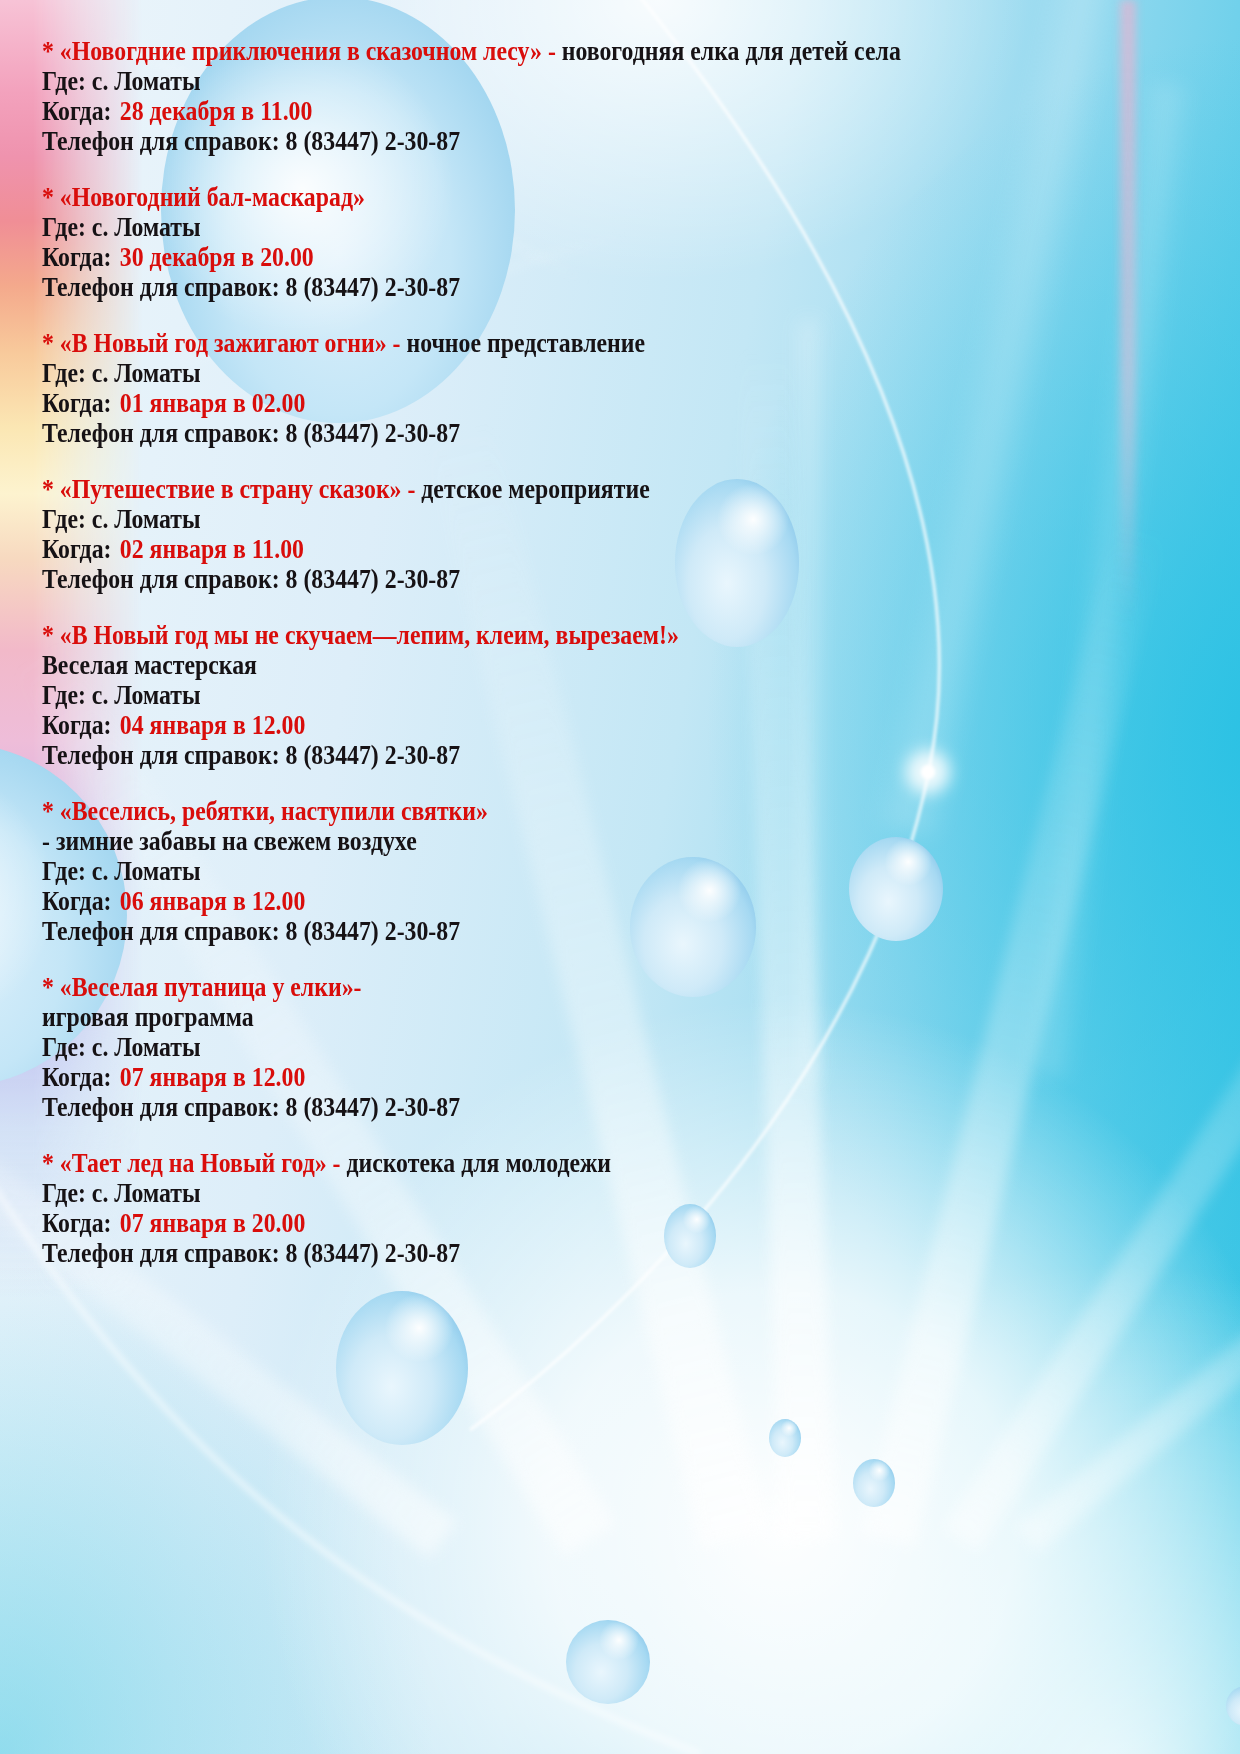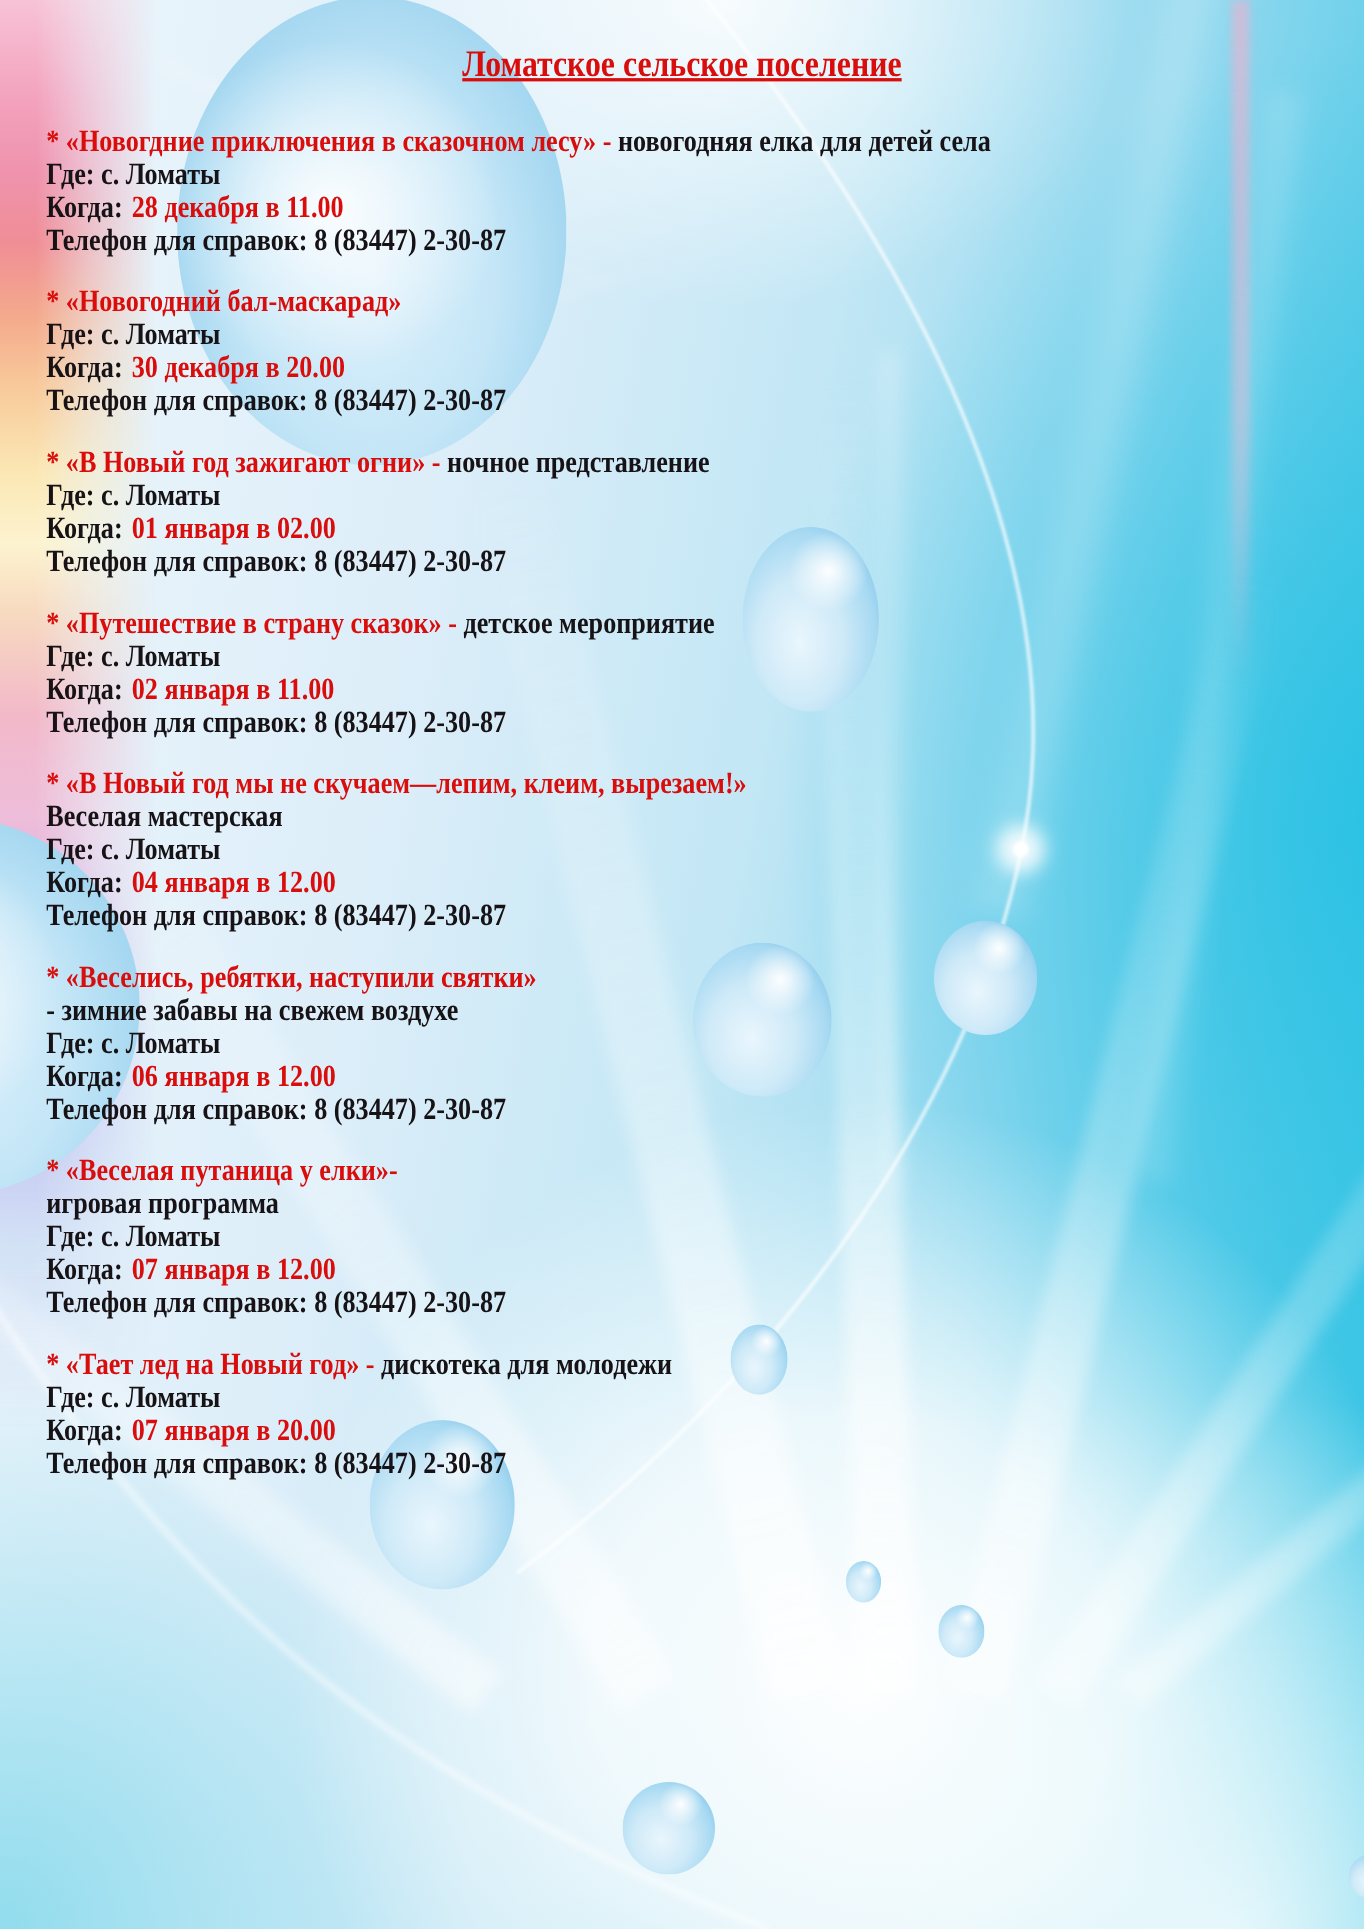--- a/index.html
+++ b/index.html
@@ -115,23 +115,20 @@
   <div class="bubble" style="left:630px;top:857px;width:126px;height:140px"></div>
   <div class="bubble" style="left:849px;top:837px;width:94px;height:104px"></div>
   <div class="bubble" style="left:336px;top:1291px;width:132px;height:154px"></div>
   <div class="bubble" style="left:664px;top:1204px;width:52px;height:64px"></div>
   <div class="bubble" style="left:769px;top:1419px;width:32px;height:38px"></div>
   <div class="bubble" style="left:853px;top:1459px;width:42px;height:48px"></div>
   <div class="bubble" style="left:566px;top:1620px;width:84px;height:84px"></div>
   <div class="bubble" style="left:1226px;top:1686px;width:40px;height:40px"></div>
 
   <div class="content">
-    <div class="title-wrap">
-      <span class="page-title">Ломатское сельское поселение</span>
-    </div>
 
     <div class="events">
 
       <div class="event">
         <div class="line"><span class="red">* «Новогдние приключения в сказочном лесу» - </span><span class="dark">новогодняя елка для детей села</span></div>
         <div class="line dark">Где: с. Ломаты</div>
         <div class="line"><span class="dark">Когда:</span><span class="red when">28 декабря в 11.00</span></div>
         <div class="line dark">Телефон для справок: 8 (83447) 2-30-87</div>
       </div>
 

